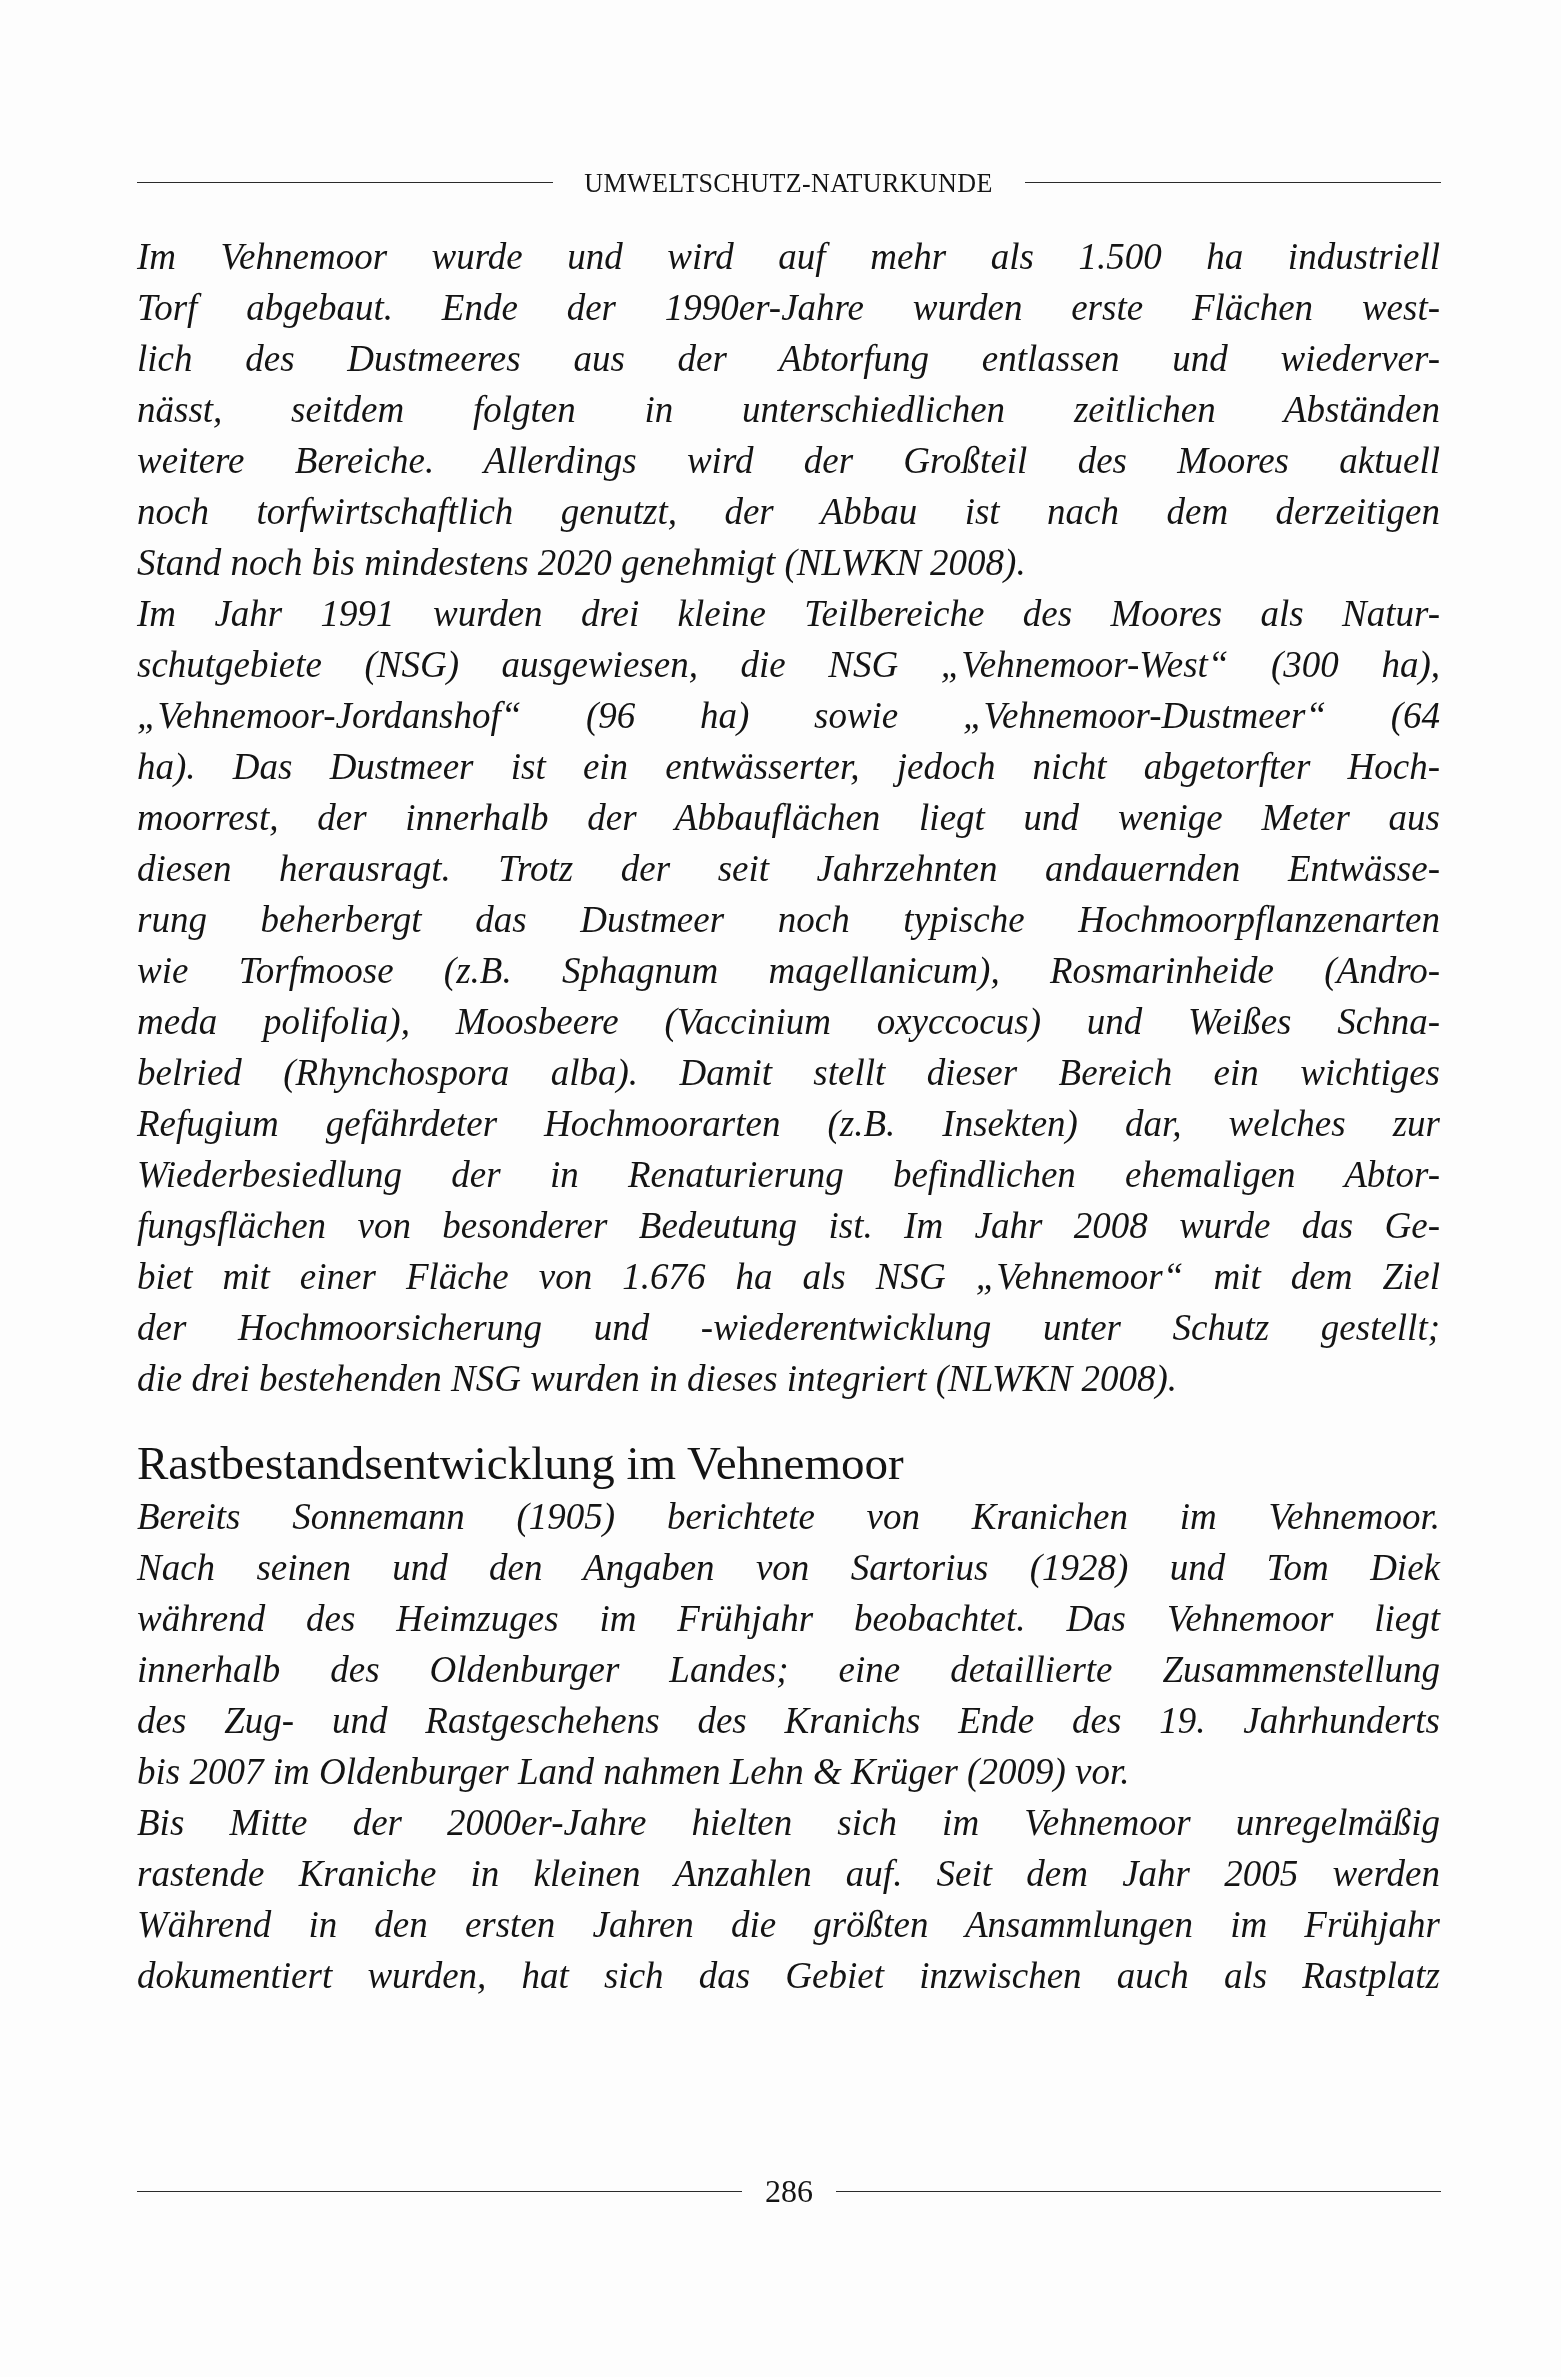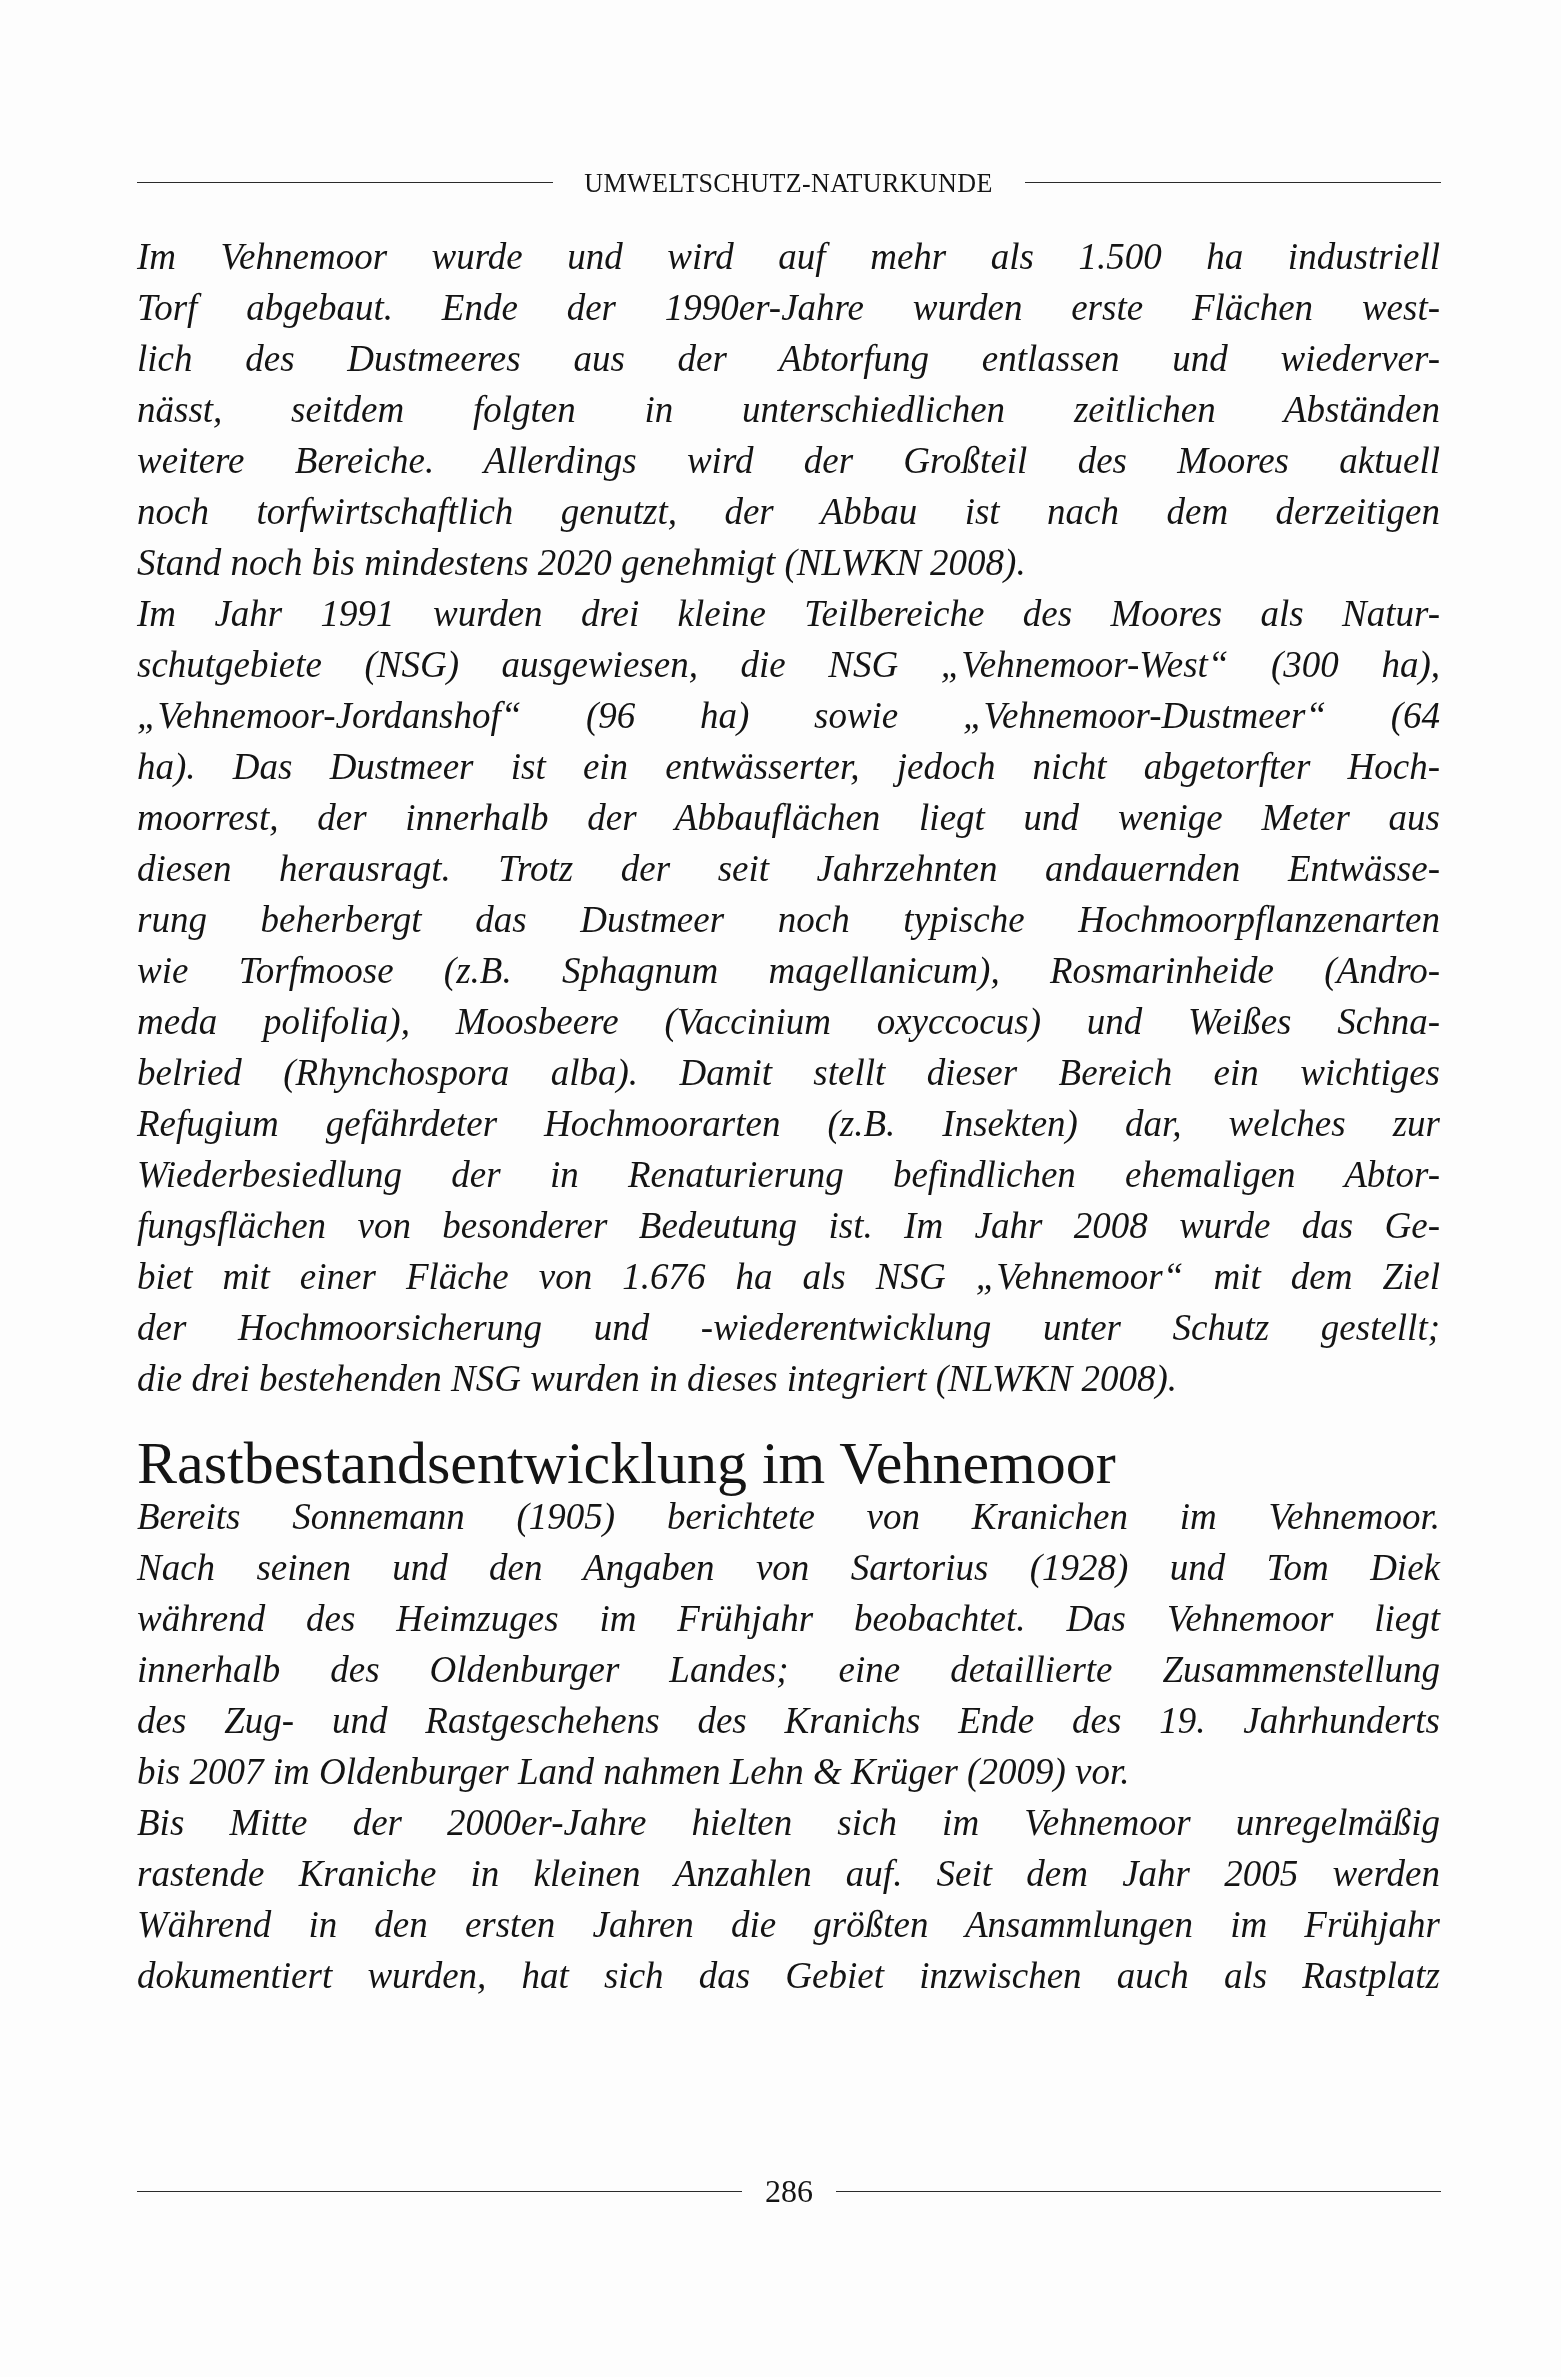--- a/index.html
+++ b/index.html
@@ -20,21 +20,21 @@
   .text-block {
     position: absolute; left: 137px; width: 1303px; top: 231px;
     font-size: 37px; line-height: 51px;
   }
   .line {
     display: block; text-align: justify; text-align-last: justify;
     white-space: nowrap; height: 51px; overflow: visible; font-style: italic;
   }
   .line.last { text-align-last: left; }
   .heading {
-    font-size: 60px; line-height: 56px; margin-top: 30.5px; margin-bottom: 0px;
+    font-size: 47px; line-height: 56px; margin-top: 30.5px; margin-bottom: 0px;
     white-space: nowrap;
   }
   .footer {
     position: absolute; left: 137px; width: 1304px; top: 2171px; height: 41px;
     display: flex; align-items: center;
   }
   .footer .page-number { padding: 0 23px; font-size: 32px; }
 </style>
 </head>
 <body>

